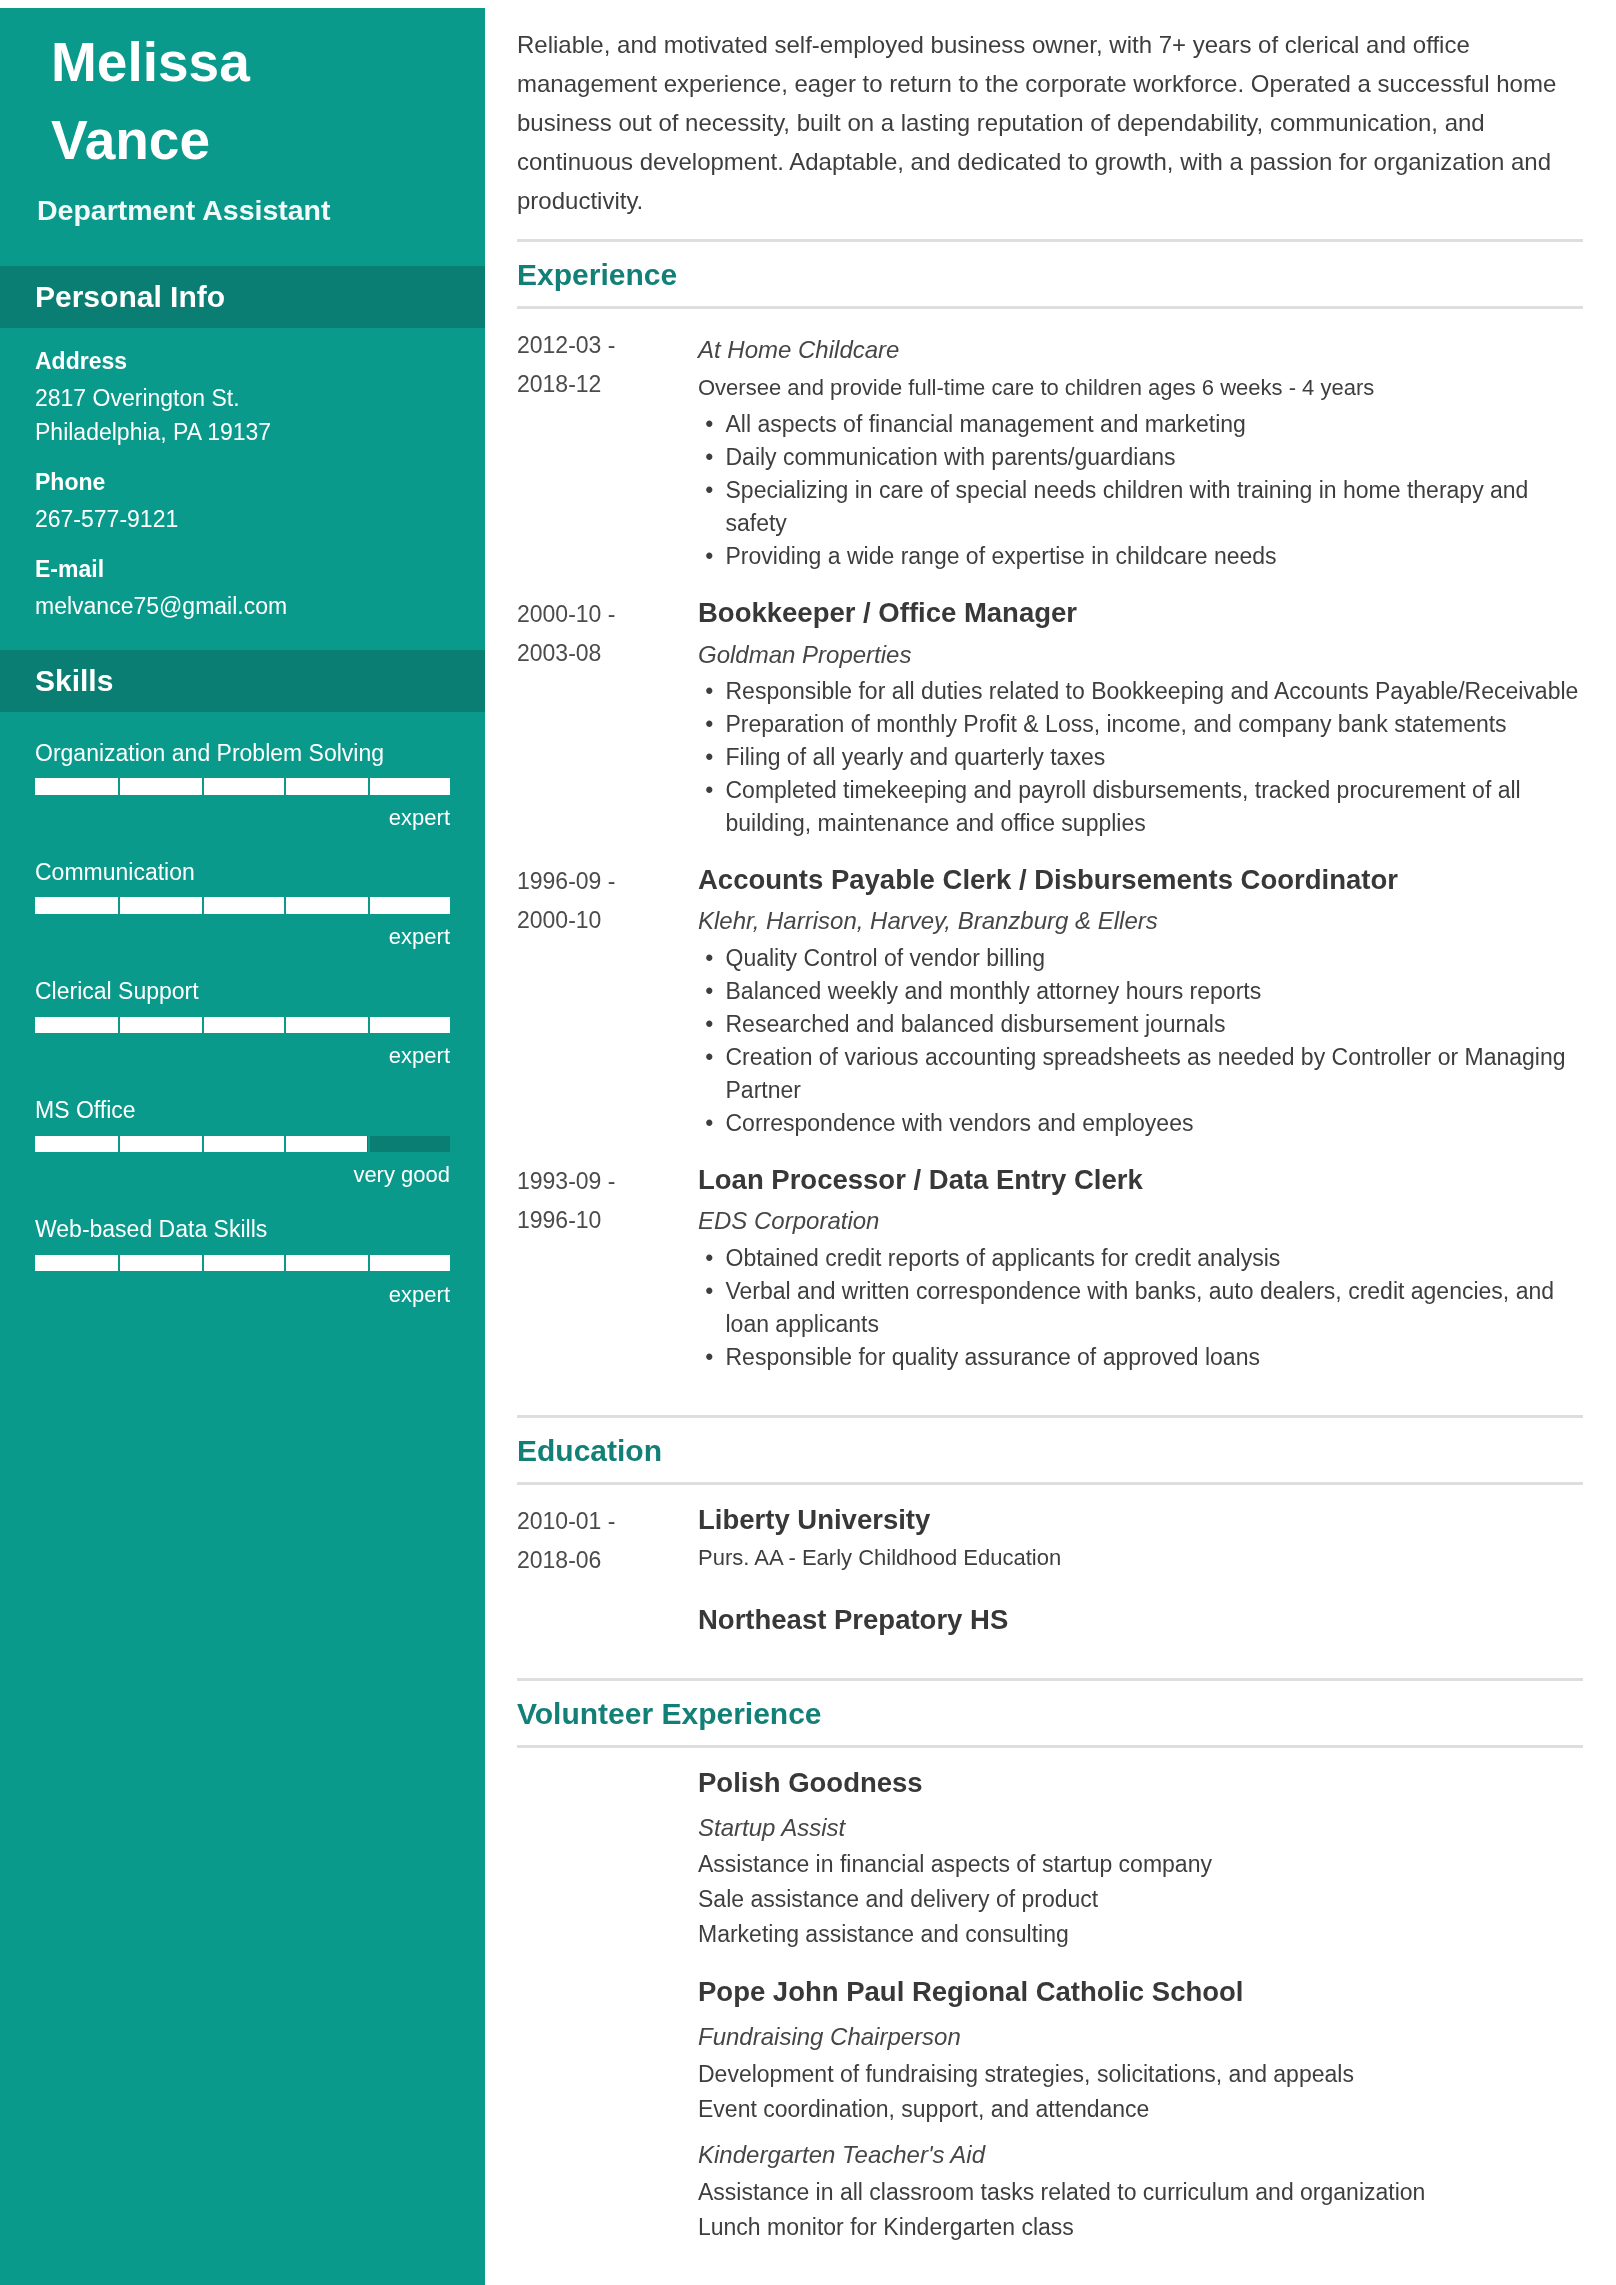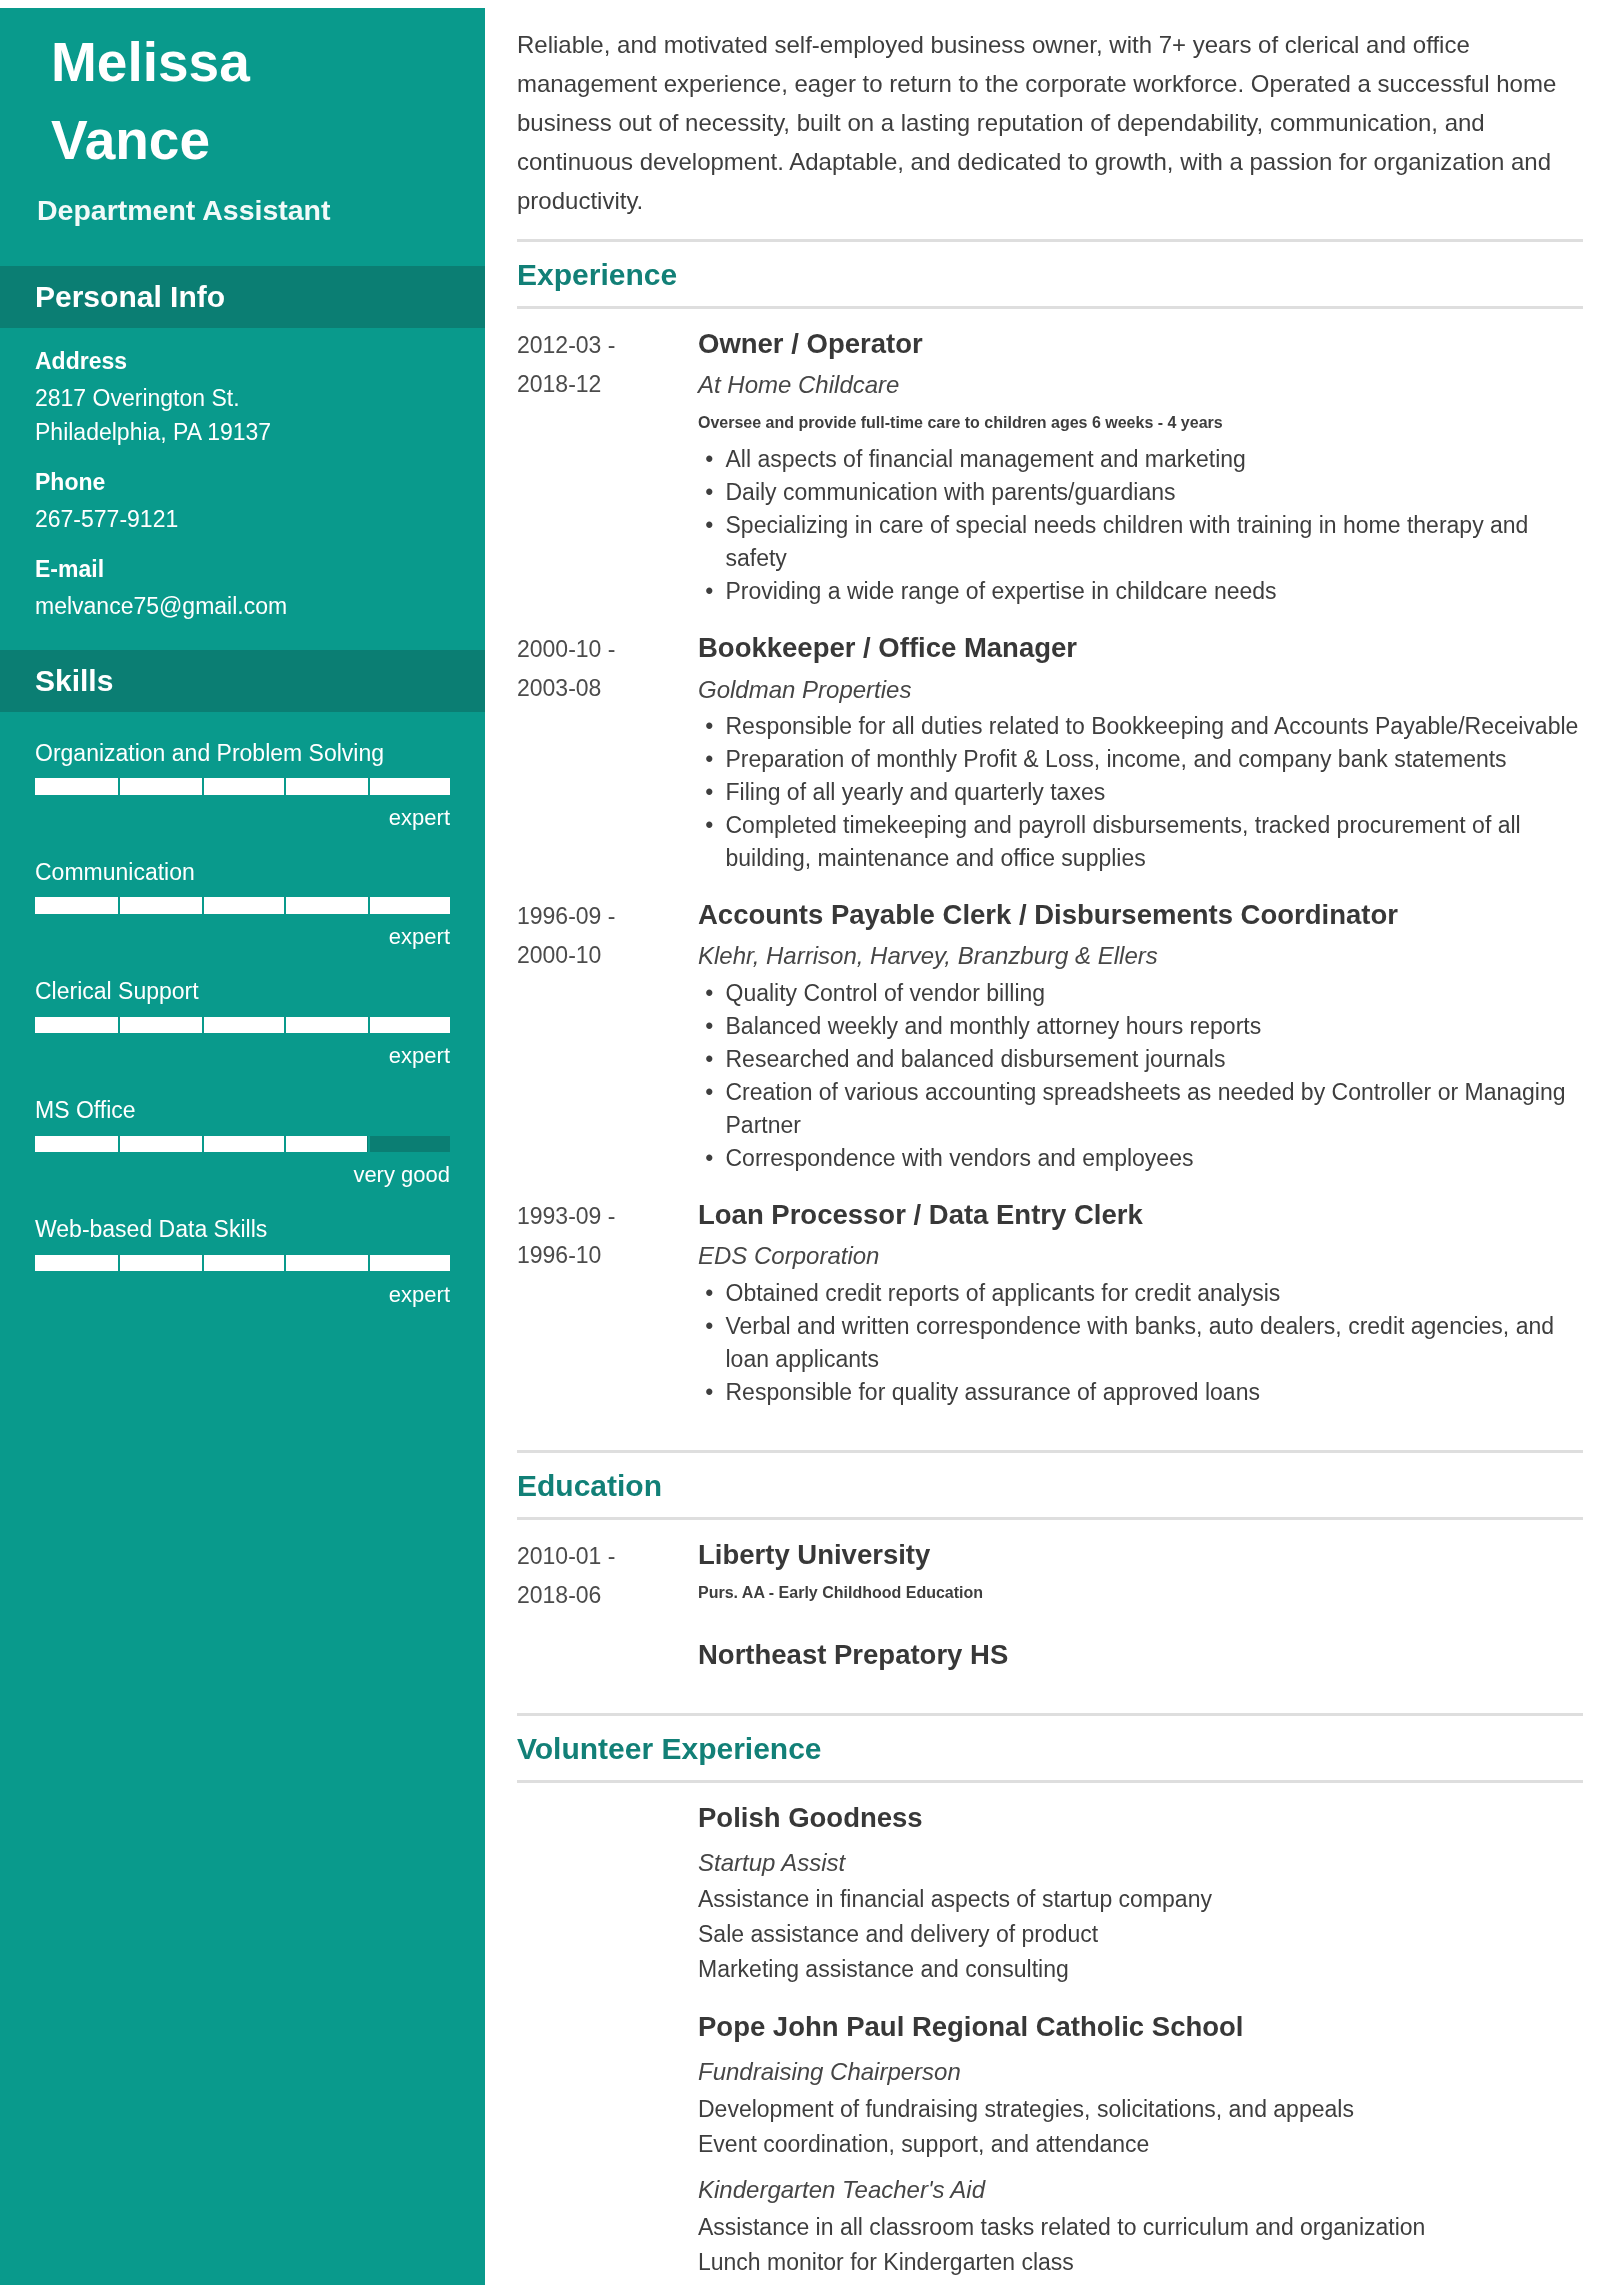--- a/index.html
+++ b/index.html
@@ -40,21 +40,21 @@
     font-weight:bold; color:var(--heading); }
   .section-entries { padding-bottom:22px; }
 
   .entry { display:flex; margin-top:16.5px; }
   .entry + .entry { margin-top:22px; }
   .entry-dates { flex:none; width:181px; font-size:23px; line-height:39px; color:#4b4b4b; }
   .entry-body { flex:1; min-width:0; }
   .entry-title { font-size:27.5px; font-weight:bold; line-height:35px; color:#383838; }
   .entry-company { margin-top:7.3px; font-size:24px; line-height:33px;
     font-style:italic; color:#464646; }
-  .entry-desc { margin-top:4.6px; font-size:16px; line-height:33px; color:#3e3e3e;font-weight:bold; }
+  .entry-desc { margin-top:4.6px; font-size:22px; line-height:33px; color:#3e3e3e; }
   .bullets { margin-top:4.6px; list-style:none; font-size:23px; line-height:33px; color:#3e3e3e; }
   .bullets li { position:relative; padding-left:27.5px; }
   .bullets li::before { content:"\2022"; position:absolute; left:7.3px; }
 
   .v-role { margin-top:11px; font-size:24px; line-height:33px; font-style:italic; color:#464646; }
   .v-line { font-size:23px; line-height:35px; color:#3e3e3e; }
   .v-line:first-of-type { margin-top:3.7px; }
 </style>
 </head>
 <body>
@@ -135,21 +135,20 @@
       <h2 class="section-heading">Experience</h2>
       <div class="divider"></div>
       <div class="section-entries">
 
       <div class="entry">
             <div class="entry-dates">
               <div>2012-03 -</div>
               <div>2018-12</div>
             </div>
             <div class="entry-body">
-              <div class="entry-title">Owner / Operator</div>
               <div class="entry-company">At Home Childcare</div>
               <div class="entry-desc">Oversee and provide full-time care to children ages 6 weeks - 4 years</div>
               <ul class="bullets">
 
               <li>All aspects of financial management and marketing</li>
                 <li>Daily communication with parents/guardians</li>
                 <li>Specializing in care of special needs children with training in home therapy and safety</li>
                 <li>Providing a wide range of expertise in childcare needs</li>
               </ul>
             </div>

